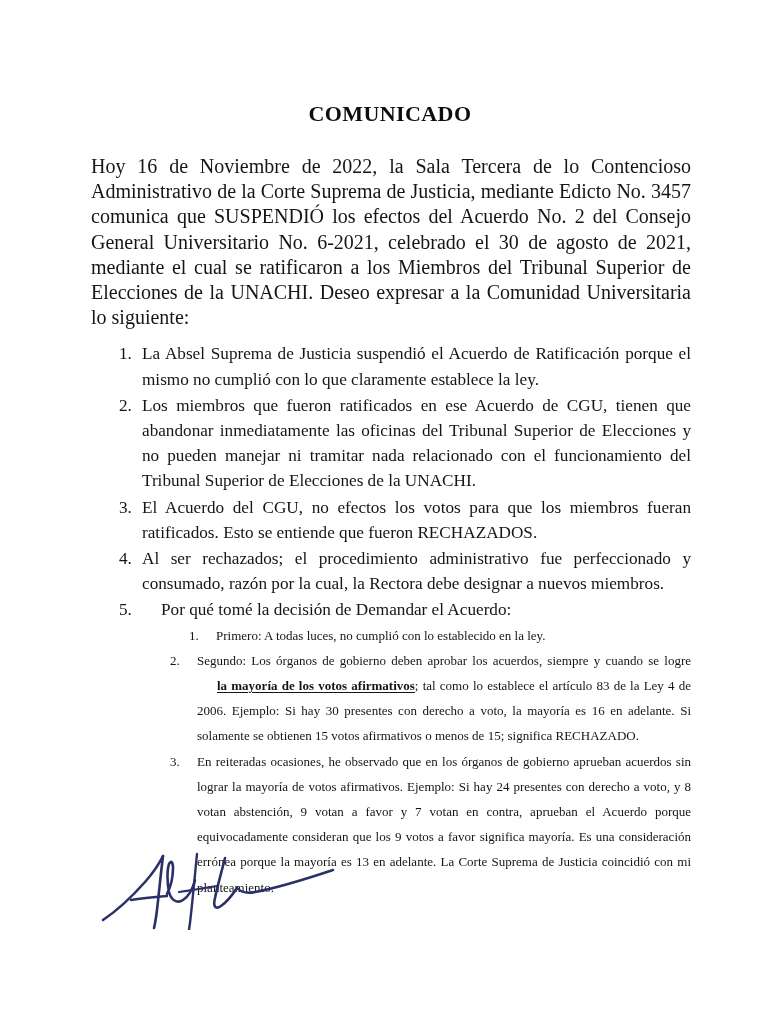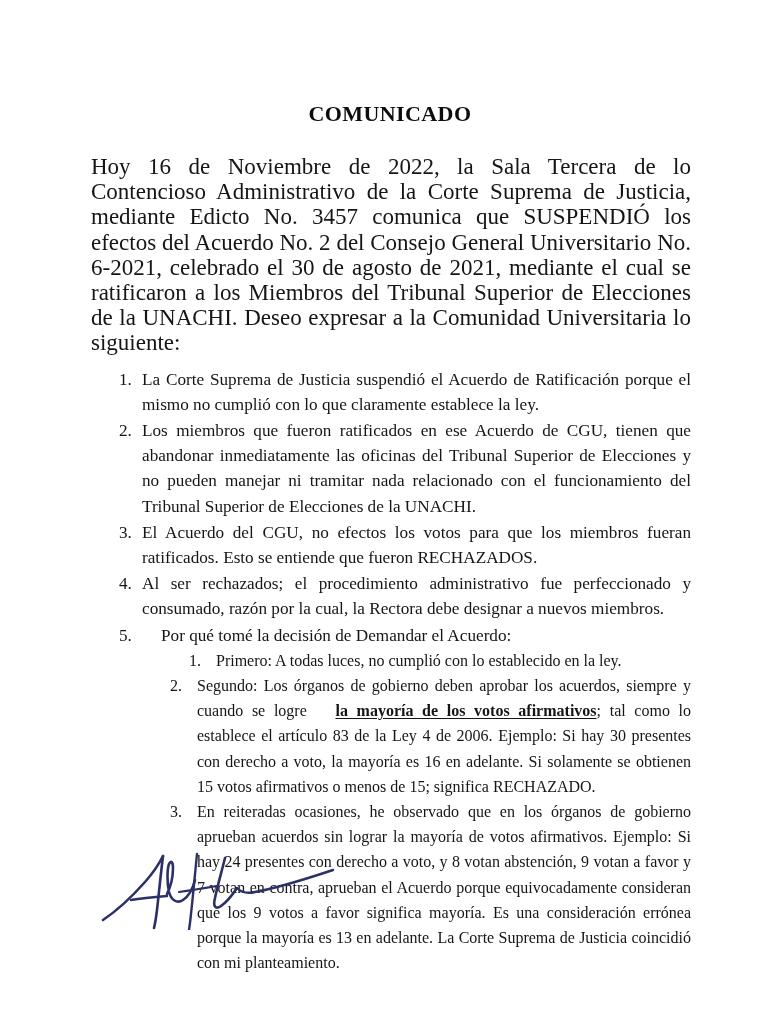--- a/index.html
+++ b/index.html
@@ -41,21 +41,21 @@
 
   .body-col {
     position: absolute;
     left: 91px;
     top: 154px;
     width: 600px;
   }
 
   .intro {
     margin: 0;
-    font-size: 23px;
+    font-size: 20px;
     line-height: 25.2px;
     text-align: justify;
     text-justify: inter-word;
     color: #151515;
   }
 
   
   ol.lvl1 {
     margin: 11px 0 0 0;
     padding: 0;
@@ -89,21 +89,21 @@
     margin: 0;
     padding: 0;
     list-style: none;
     counter-reset: l2;
   }
   ol.lvl2 > li {
     counter-increment: l2;
     position: relative;
     padding-left: 55px;
     margin-bottom: 0;
-    font-size: 16px;
+    font-size: 13px;
     line-height: 25.2px;
     text-align: justify;
     text-justify: inter-word;
   }
   ol.lvl2 > li::before {
     content: counter(l2) ".";
     position: absolute;
     left: 28px;
     top: 0;
     width: 22px;
@@ -152,21 +152,21 @@
 
   <div class="doc-title">COMUNICADO</div>
 
   <div class="body-col">
 
     <p class="intro">Hoy 16 de Noviembre de 2022, la Sala Tercera de lo Contencioso Administrativo de la Corte Suprema de Justicia, mediante Edicto No. 3457 comunica que SUSPENDIÓ los efectos del Acuerdo No. 2 del Consejo General Universitario No. 6-2021, celebrado el 30 de agosto de 2021, mediante el cual se ratificaron a los Miembros del Tribunal Superior de Elecciones de la UNACHI. Deseo expresar a la Comunidad Universitaria lo siguiente:</p>
 
     <ol class="lvl1">
 
       <li>
-        <span>La Corte Suprema de Justicia suspendió el Acuerdo de Ratificación porque el mismo no cumplió con lo que  claramente establece la ley.</span>
+        <span>La Absel Suprema de Justicia suspendió el Acuerdo de Ratificación porque el mismo no cumplió con lo que  claramente establece la ley.</span>
       </li>
 
       <li>
         <span>Los miembros que fueron ratificados en ese Acuerdo de CGU, tienen que abandonar inmediatamente las oficinas del Tribunal Superior de Elecciones y no pueden manejar ni tramitar nada relacionado con el funcionamiento del Tribunal Superior de Elecciones de la UNACHI.</span>
       </li>
 
       <li>
         <span>El Acuerdo del CGU,  no efectos los votos para que los miembros fueran ratificados. Esto se entiende que fueron RECHAZADOS.</span>
       </li>
 

